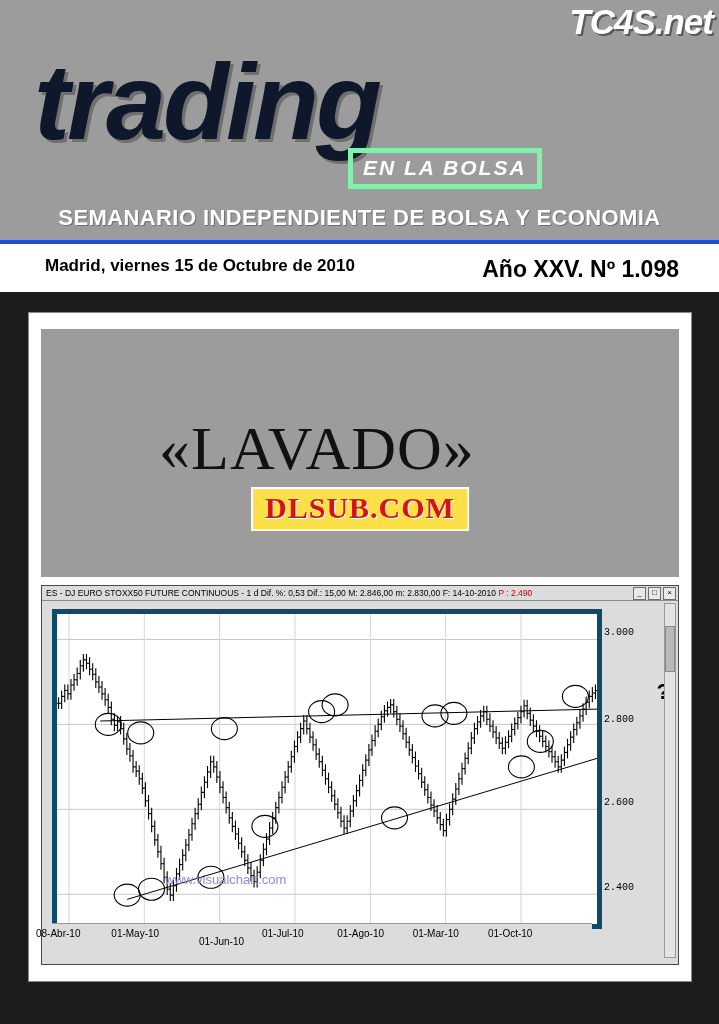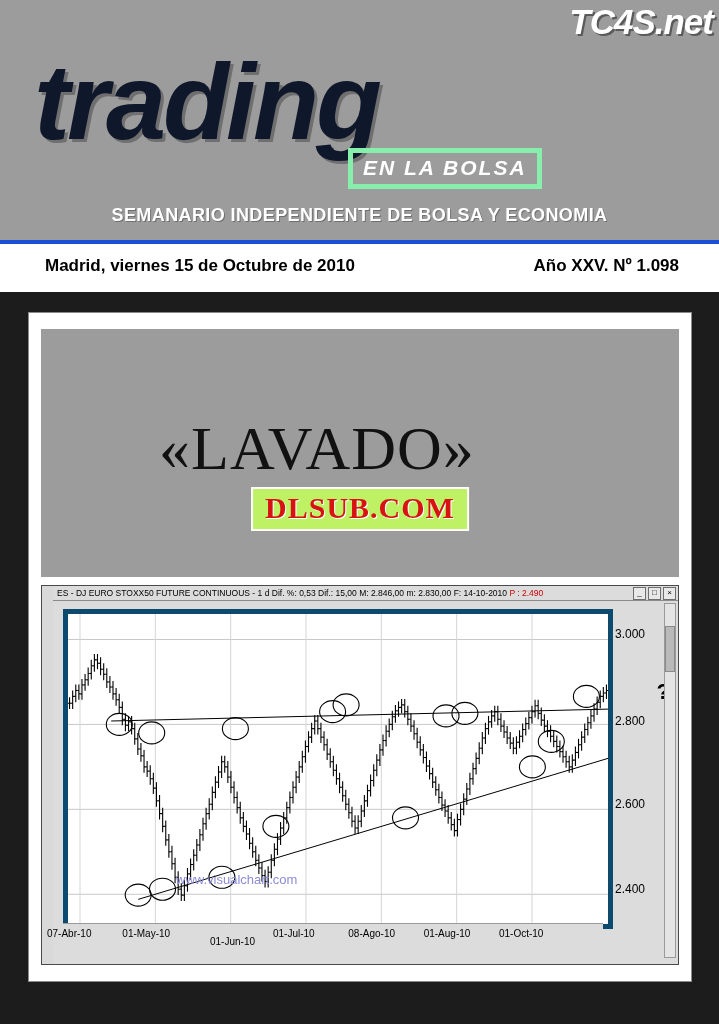--- a/index.html
+++ b/index.html
@@ -69,21 +69,21 @@
     color: #ffffff;
     letter-spacing: 2px;
     font-family: "Liberation Sans", sans-serif;
   }
   .mast-tagline {
     position: absolute;
     left: 0;
     top: 205px;
     width: 719px;
     text-align: center;
-    font-size: 18px;
+    font-size: 22px;
     font-weight: bold;
     color: #ffffff;
     letter-spacing: 0.4px;
     font-family: "Liberation Sans", sans-serif;
     text-shadow: 1px 1px 0 #6f6f6f;
   }
 
   
   .datebar {
     position: absolute;
@@ -99,21 +99,21 @@
     left: 45px;
     top: 12px;
     font-size: 17px;
     font-weight: bold;
     color: #000000;
   }
   .datebar .issue {
     position: absolute;
     right: 40px;
     top: 12px;
-    font-size: 17px;
+    font-size: 23px;
     font-weight: bold;
     color: #000000;
   }
 
   
   .cover {
     position: absolute;
     left: 28px;
     top: 312px;
     width: 662px;
@@ -139,21 +139,21 @@
     font-family: "Liberation Serif", serif;
     font-size: 62px;
     letter-spacing: 1px;
     color: #111111;
   }
   .dlsub {
     position: absolute;
     left: 50%;
     transform: translateX(-50%);
     top: 158px;
-    background: #bef264;
+    background: #fde047;
     border: 2px solid #ffffff;
     padding: 2px 12px 4px 12px;
     text-align: center;
   }
   .dlsub span {
     font-family: "Liberation Serif", serif;
     font-weight: bold;
     font-size: 30px;
     color: #d81212;
     letter-spacing: 1px;
@@ -163,21 +163,20 @@
   
   .chartwin {
     position: absolute;
     left: 12px;
     top: 272px;
     width: 638px;
     height: 380px;
     background: #d9d9d9;
     border: 1px solid #4a4a4a;
     box-sizing: border-box;
-    padding-left: 11px;
   }
   .chart-titlebar {
     position: relative;
     height: 15px;
     background: #dcdcdc;
     border-bottom: 1px solid #8a8a8a;
     font-size: 8.5px;
     color: #000000;
     padding: 2px 0 0 4px;
     box-sizing: border-box;
@@ -225,22 +224,23 @@
   .yaxis {
     position: absolute;
     left: 558px;
     top: 8px;
     width: 60px;
     height: 310px;
   }
   .yaxis .lbl {
     position: absolute;
     left: 4px;
-    font-size: 12px;
+    font-size: 10px;
     color: #000;
+    font-family: Liberation Mono, monospace;
   }
   .xaxis {
     position: absolute;
     left: 10px;
     top: 322px;
     width: 540px;
     height: 22px;
     border-top: 1px solid #9a9a9a;
     background: #dcdcdc;
   }
@@ -899,26 +899,26 @@
             </svg>
           <div class="vc-watermark">www.visualchart.com</div>
         </div>
         <div class="yaxis">
             <div class="lbl" style="top: 273.274px;">2.400</div>
             <div class="lbl" style="top: 188.342px;">2.600</div>
             <div class="lbl" style="top: 105px;">2.800</div>
             <div class="lbl" style="top: 18.4795px;">3.000</div>
           </div>
         <div class="xaxis">
-            <div class="lbl" style="left: -16px;">07-Abr-10</div>
+            <div class="lbl" style="left: -16px;">08-Abr-10</div>
             <div class="lbl" style="left: 59.3285px;">01-May-10</div>
             <div class="lbl" style="left: 147px; margin-top: 8px;">01-Jun-10</div>
             <div class="lbl" style="left: 209.985px;">01-Jul-10</div>
-            <div class="lbl" style="left: 285.314px;">08-Ago-10</div>
-            <div class="lbl" style="left: 360.642px;">01-Aug-10</div>
+            <div class="lbl" style="left: 285.314px;">01-Ago-10</div>
+            <div class="lbl" style="left: 360.642px;">01-Mar-10</div>
             <div class="lbl" style="left: 435.971px;">01-Oct-10</div>
           </div>
         <div class="qmark">?</div>
         <div class="scroll-right">
           <div class="scroll-thumb"></div>
         </div>
       </div>
     </div>
   </div>
 

